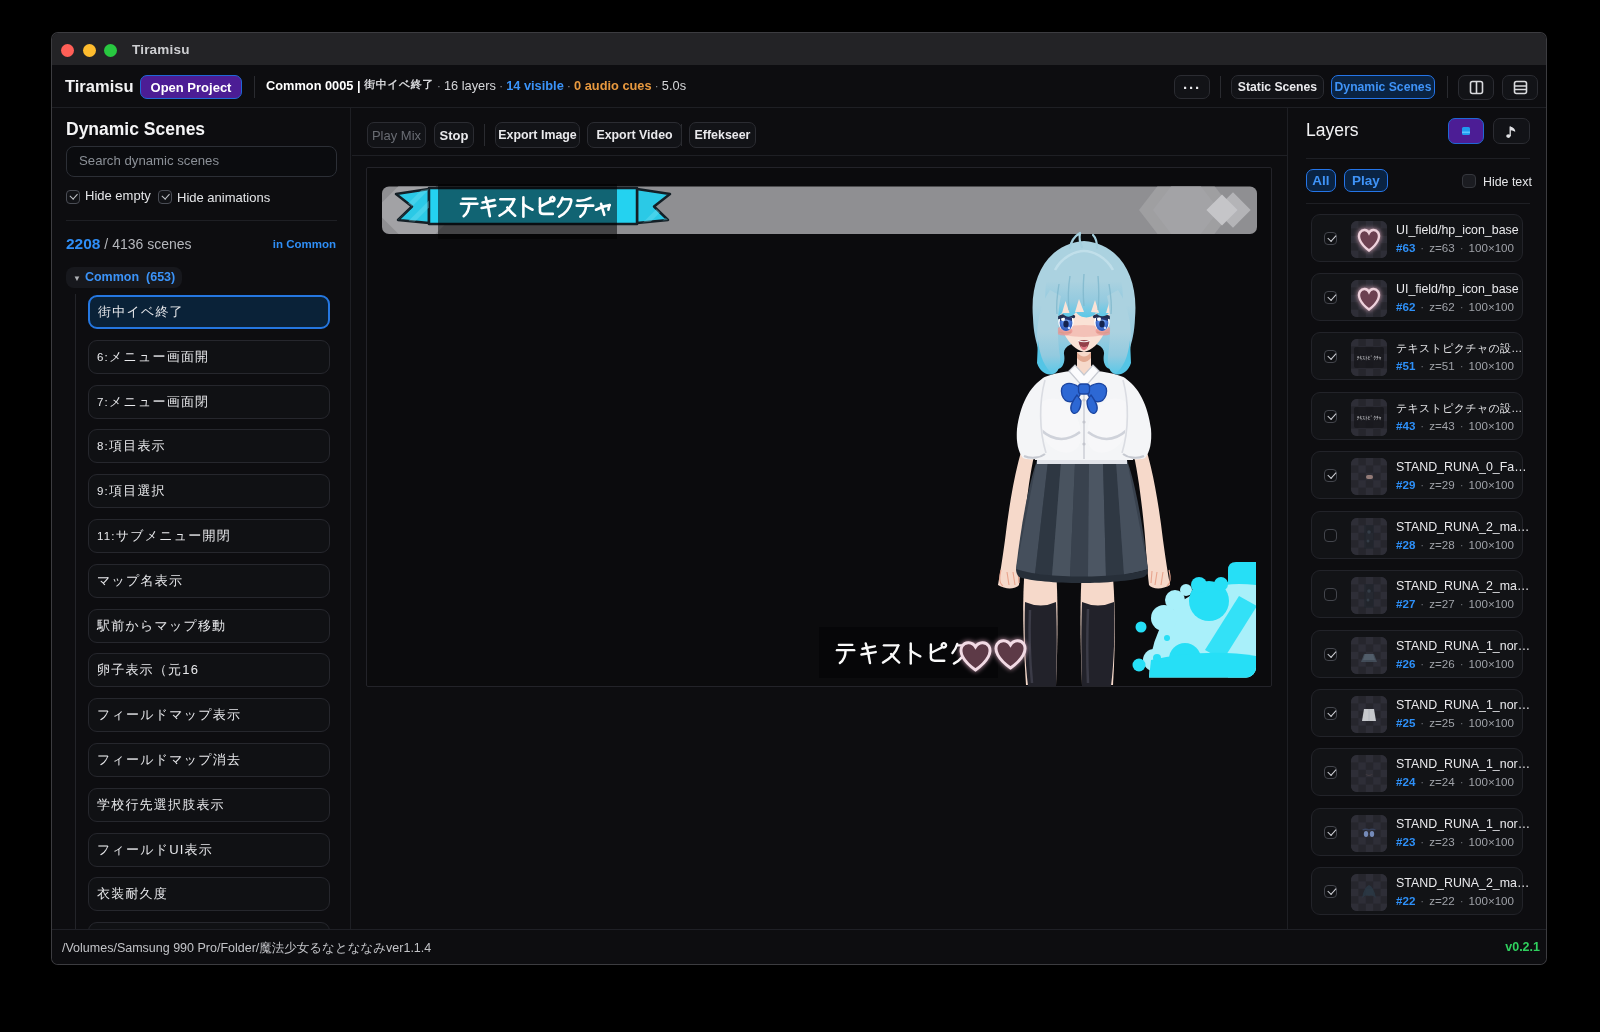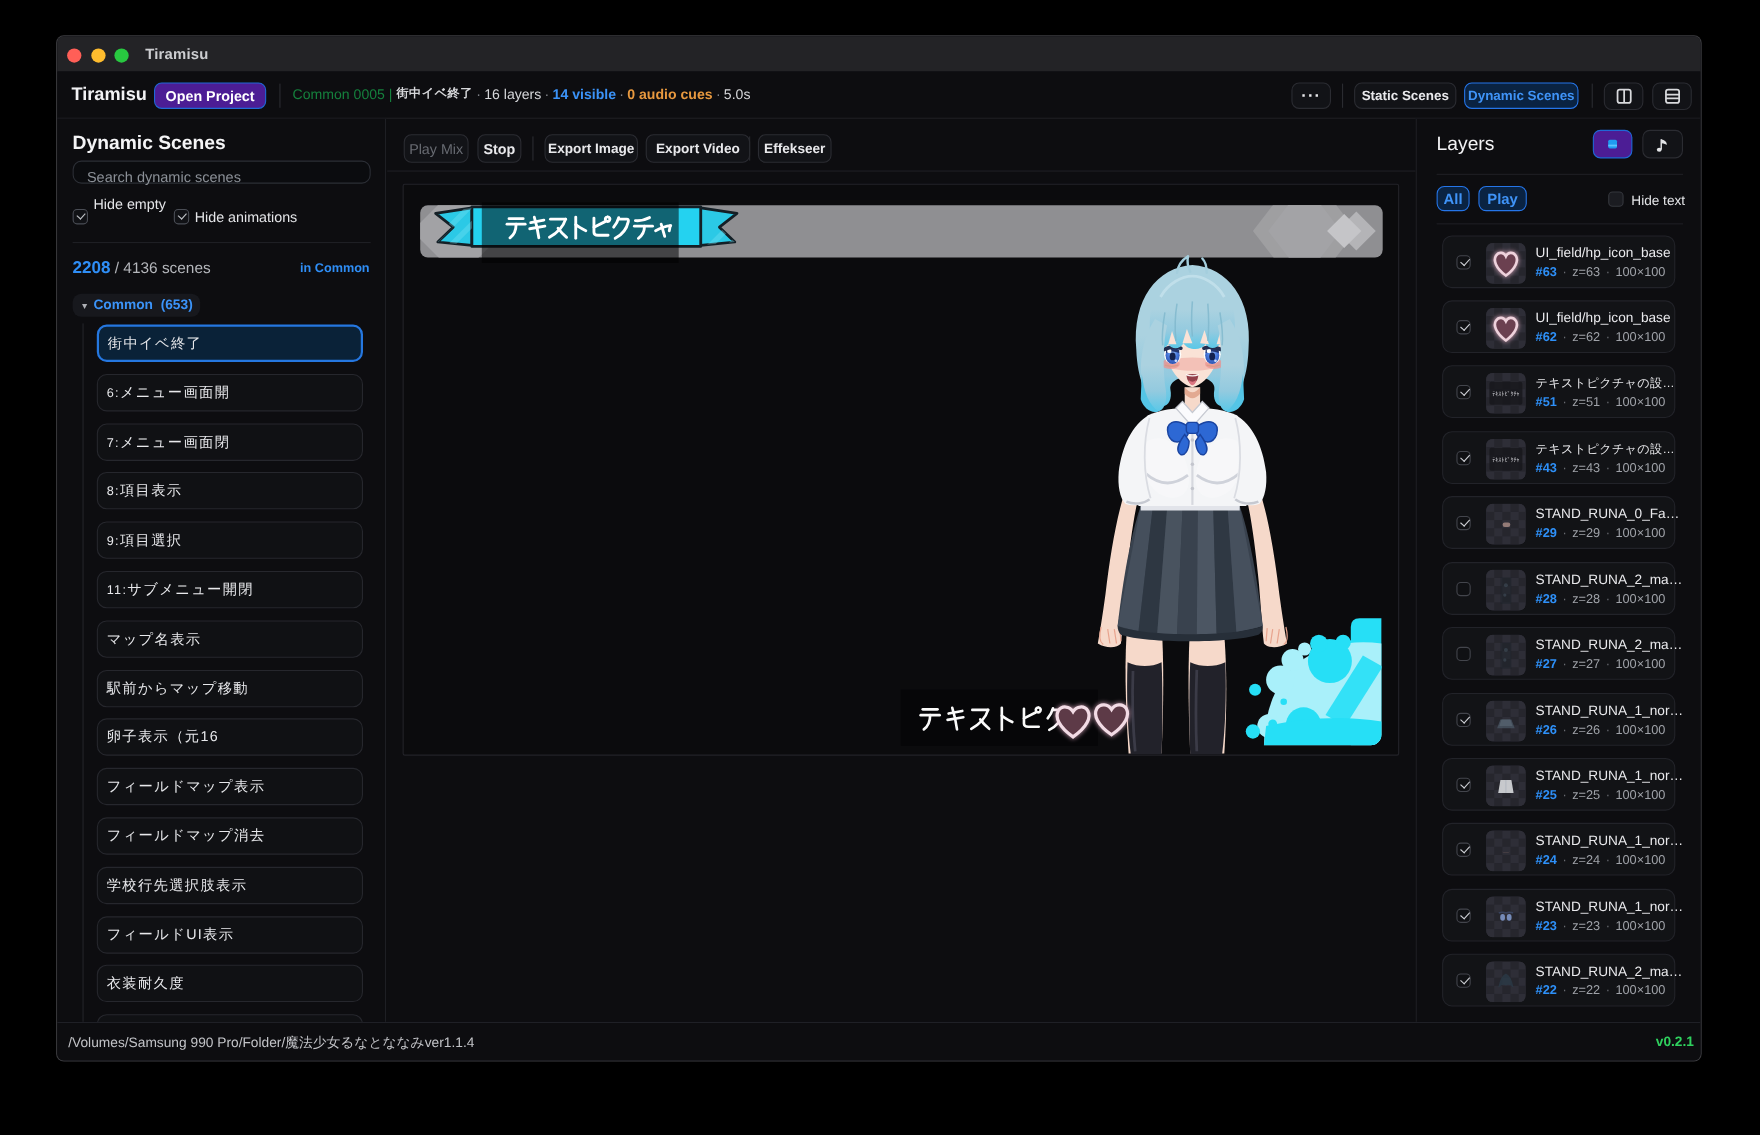--- a/index.html
+++ b/index.html
@@ -11,35 +11,35 @@
 .tl{position:absolute;top:11px;width:13px;height:13px;border-radius:50%}
 .titlebar .t{position:absolute;left:80px;top:8.5px;font-size:13.5px;font-weight:bold;color:#cdced1;letter-spacing:.2px}
 
 .header{position:absolute;left:0;top:32px;width:100%;height:43px;background:#0d0d10;border-bottom:1px solid #1e1f24}
 .brand{position:absolute;left:13px;top:12px;font-size:16.5px;font-weight:bold;color:#f2f2f4}
 .btn{position:absolute;display:flex;align-items:center;justify-content:center;border-radius:7px;white-space:nowrap;background:#121317;border:1px solid #2b2c32;color:#e9e9ec;font-size:13px;font-weight:bold}
 .btn.blue{background:#4c1d95;border:1.5px solid #2068d6;color:#fff}
 .btn.bluetext{background:#0a2342;border:1.5px solid #2575e8;color:#3f93f7}
 .vsep{position:absolute;width:1px;background:#2a2b30}
 .info{position:absolute;left:214px;top:13px;font-size:12.8px;color:#d6d7da;white-space:nowrap}
-.info b{font-weight:normal;color:#15803d}
+.info b{font-weight:bold;color:#ffffff}
 .info .cjk{font-size:11px;font-weight:bold;position:relative;top:-2px;letter-spacing:.5px}
 .info .dot{color:#85888e;font-weight:normal;padding:0 3px}
 .info .bl{color:#3b93f8;font-weight:bold}
 .info .or{color:#e8993f;font-weight:bold}
 
 .lsb{position:absolute;left:0;top:75px;width:299px;height:821px;border-right:1px solid #1e1f24;background:#0d0d10;overflow:hidden}
 .rsb{position:absolute;left:1235px;top:75px;width:259px;height:821px;border-left:1px solid #1e1f24;background:#0d0d10;overflow:hidden}
 .center{position:absolute;left:300px;top:75px;width:935px;height:821px}
 .status{position:absolute;left:0;top:896px;width:100%;height:35px;background:#0d0d10;border-top:1px solid #1f2026}
 .status .path{position:absolute;left:10px;top:10px;font-size:12.5px;color:#c2c3c7}
 .status .ver{position:absolute;right:6px;top:10px;font-size:12.5px;font-weight:bold;color:#2fd05e}
 
 .lsb h1{position:absolute;left:14px;top:11px;font-size:17.5px;font-weight:bold;color:#f4f4f6}
-.search{position:absolute;left:14px;top:38px;width:271px;height:21px;border:1px solid #2c2f36;border-radius:8px;background:#0b0c0f;color:#8b9097;font-size:13.2px;line-height:27px;padding-left:12px}
+.search{position:absolute;left:14px;top:38px;width:271px;height:31px;border:1px solid #2c2f36;border-radius:8px;background:#0b0c0f;color:#8b9097;font-size:13.2px;line-height:27px;padding-left:12px}
 .ck{position:absolute;width:14px;height:14px;border:1.5px solid #4a4d55;border-radius:4px;background:#111216}
 .chk::after{content:"";position:absolute;left:2.5px;top:2px;width:6px;height:3.5px;border-left:1.6px solid #c0c3c8;border-bottom:1.6px solid #c0c3c8;transform:rotate(-48deg)}
 .cklab{position:absolute;font-size:13px;color:#e4e5e8}
 .hr{position:absolute;left:14px;width:271px;height:1px;background:#1e1f24}
 .cnt{position:absolute;left:14px;top:127px;font-size:14px;color:#b5b7bc}
 .cnt b{color:#2f8ef6;font-size:15.5px}
 .incommon{position:absolute;right:14px;top:130px;font-size:11.5px;font-weight:bold;color:#2f8ef6}
 .chip{position:absolute;left:14px;top:159px;height:21px;border-radius:8px;background:#17181d;color:#3b93f8;font-size:12.5px;font-weight:bold;line-height:21px;padding:0 7px}
 .chip .tri{color:#aeb0b5;font-size:8px;margin-right:4px;font-weight:normal}
 .treeline{position:absolute;left:23px;top:186px;width:1px;height:635px;background:#232429}
@@ -88,21 +88,21 @@
           <line x1="1.5" y1="6" x2="13.5" y2="6" stroke="#d9dadd" stroke-width="1.6"></line>
           <line x1="1.5" y1="9.5" x2="13.5" y2="9.5" stroke="#d9dadd" stroke-width="1.6"></line>
         </svg>
       </div>
   </div>
 
   <div class="lsb">
     <h1>Dynamic Scenes</h1>
     <div class="search">Search dynamic scenes</div>
     <div class="ck chk" style="left:14px;top:82px"></div>
-    <div class="cklab" style="left:33px;top:70px">Hide empty</div>
+    <div class="cklab" style="left:33px;top:80px">Hide empty</div>
     <div class="ck chk" style="left:106px;top:82px"></div>
     <div class="cklab" style="left:125px;top:82px">Hide animations</div>
     <div class="hr" style="top:112px"></div>
     <div class="cnt"><b>2208</b> / 4136 scenes</div>
     <div class="incommon">in Common</div>
     <div class="chip"><span class="tri">▼</span>Common&nbsp; (653)</div>
     <div class="treeline"></div>
     <div class="sbtn sel" style="top:187px">街中イベ終了</div>
     <div class="sbtn" style="top:232px"><span class="num">6:</span>メニュー画面開</div>
     <div class="sbtn" style="top:277px"><span class="num">7:</span>メニュー画面閉</div>

